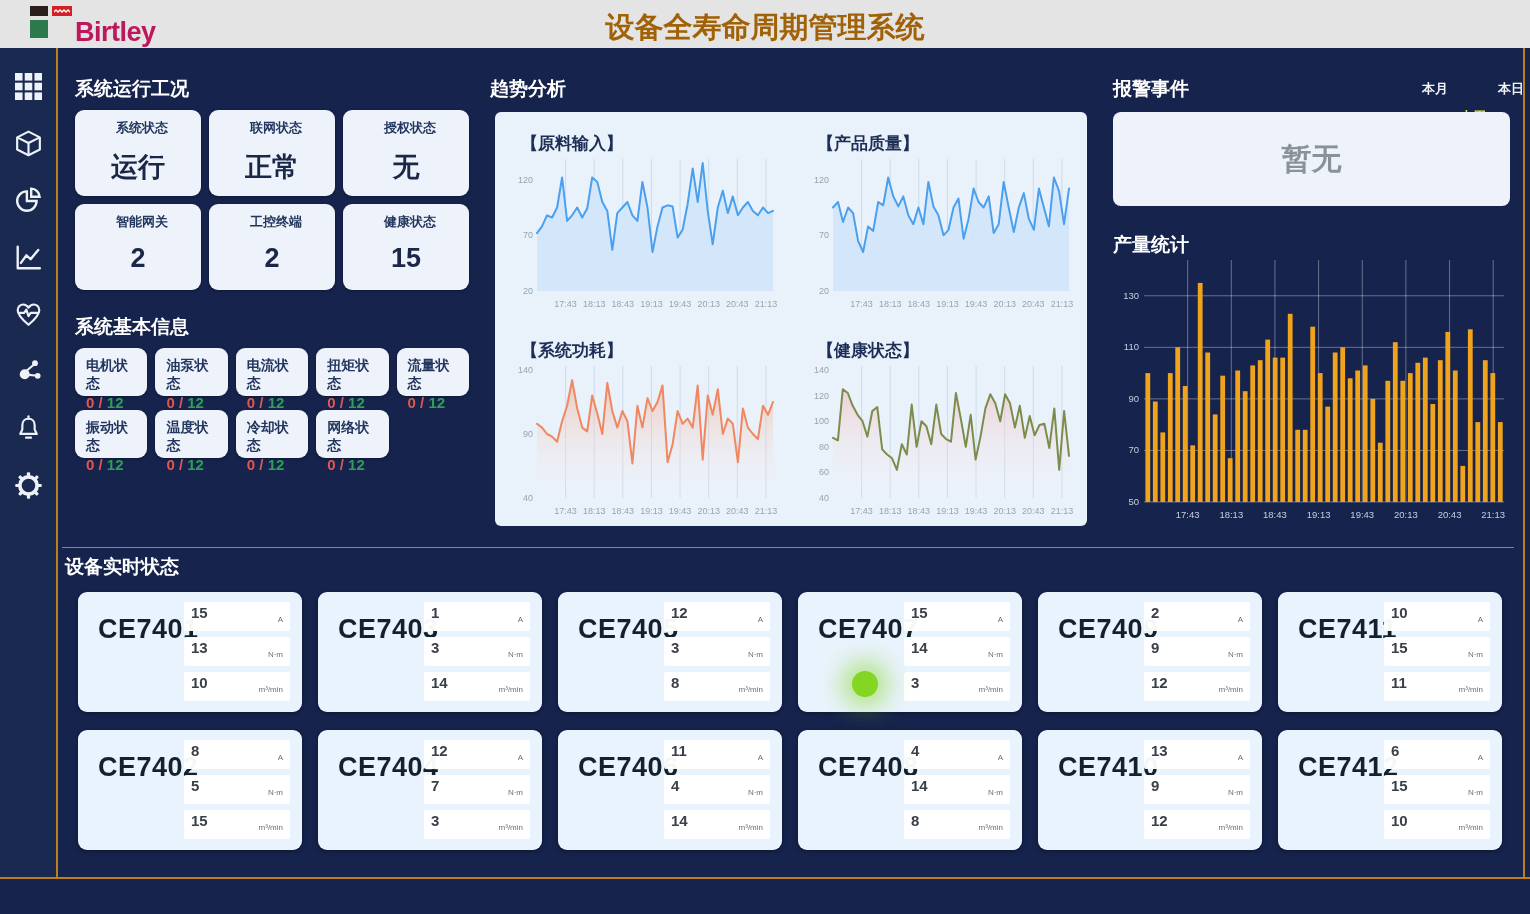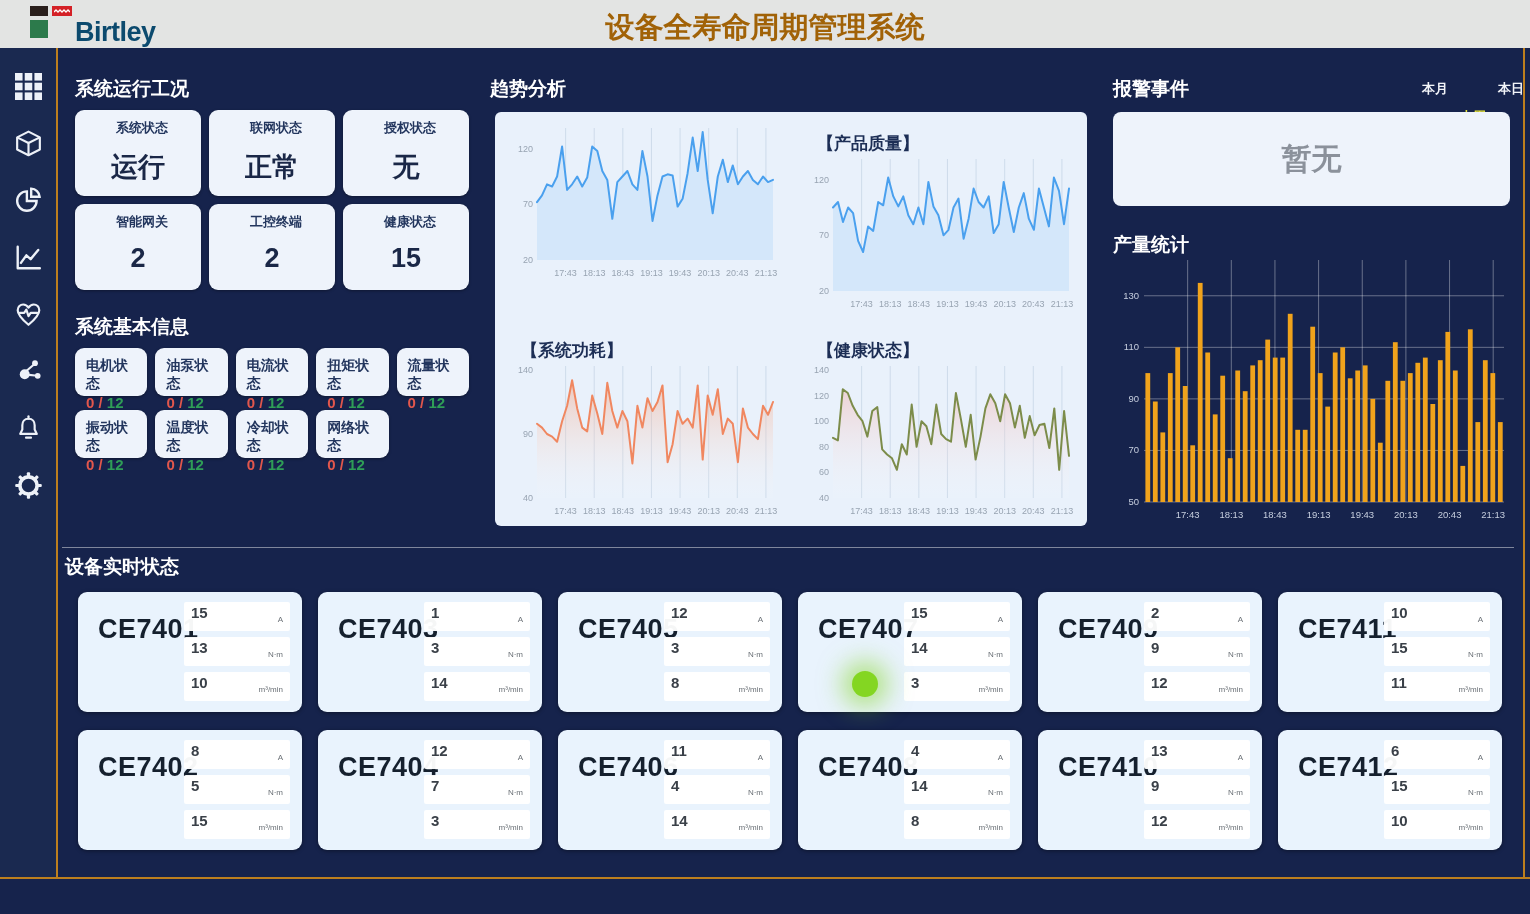--- a/index.html
+++ b/index.html
@@ -10,21 +10,21 @@
   }
   
   .header{position:absolute;left:0;top:0;width:1530px;height:48px;background:#e3e4e3;}
   .logo{position:absolute;left:30px;top:6px;display:flex;align-items:flex-end;}
   .logo-squares{display:flex;flex-direction:column;margin-right:3px;}
   .logo-row{display:flex;gap:4px;margin-bottom:4px;}
   .sq-dark{width:18px;height:10px;background:#2a1f1c;}
   .sq-red{width:20px;height:10px;background:#d42127;position:relative;}
   .sq-red svg{position:absolute;left:2px;top:2px;}
   .sq-green{width:18px;height:18px;background:#2c7a4b;}
-  .logo-text{font-size:27px;font-weight:bold;color:#0c4a6e;letter-spacing:-0.5px;line-height:20px;}
+  .logo-text{font-size:27px;font-weight:bold;color:#be185d;letter-spacing:-0.5px;line-height:20px;}
   .header-title{position:absolute;left:0;right:0;top:8px;text-align:center;font-size:29px;font-weight:bold;color:#a16207;}
   
   .sidebar{position:absolute;left:0;top:48px;width:58px;height:829px;background:#1a2950;border-right:2px solid #bd7f1e;
            display:flex;flex-direction:column;align-items:center;padding-top:24px;gap:29px;box-sizing:border-box;}
   .side-icon{width:28px;height:28px;display:flex;align-items:center;justify-content:center;cursor:pointer;}
   .gold-bottom{position:absolute;left:0;top:877px;width:1530px;height:2px;background:#bd7f1e;}
   .gold-right{position:absolute;right:5px;top:48px;width:2px;height:829px;background:#bd7f1e;}
   
   .sec-title{position:absolute;color:#ffffff;font-weight:bold;font-size:19px;}
   
@@ -239,21 +239,21 @@
       <div class="info-counts"><span class="cnt-red">0 / </span><span class="cnt-grn">12</span></div>
     </div>
     <div class="scard">
       <div class="info-label">网络状态</div>
       <div class="info-counts"><span class="cnt-red">0 / </span><span class="cnt-grn">12</span></div>
     </div>
   </div>
 
 <div class="sec-title" style="left:490px;top:76px;">趋势分析</div>
 <div class="trend-panel" id="trend-panel">
-    <div class="mini"><svg width="272" height="164">
+    <div class="mini"><div class="mini-title">【原料输入】</div><svg width="272" height="164">
         <line x1="56.614999999999995" y1="4" x2="56.614999999999995" y2="136" stroke="#c7d5e6" stroke-width="0.8"></line>
         <text x="56.614999999999995" y="152" text-anchor="middle" font-size="9" fill="#98a4b2">17:43</text>
         <line x1="85.22999999999999" y1="4" x2="85.22999999999999" y2="136" stroke="#c7d5e6" stroke-width="0.8"></line>
         <text x="85.22999999999999" y="152" text-anchor="middle" font-size="9" fill="#98a4b2">18:13</text>
         <line x1="113.845" y1="4" x2="113.845" y2="136" stroke="#c7d5e6" stroke-width="0.8"></line>
         <text x="113.845" y="152" text-anchor="middle" font-size="9" fill="#98a4b2">18:43</text>
         <line x1="142.45999999999998" y1="4" x2="142.45999999999998" y2="136" stroke="#c7d5e6" stroke-width="0.8"></line>
         <text x="142.45999999999998" y="152" text-anchor="middle" font-size="9" fill="#98a4b2">19:13</text>
         <line x1="171.075" y1="4" x2="171.075" y2="136" stroke="#c7d5e6" stroke-width="0.8"></line>
         <text x="171.075" y="152" text-anchor="middle" font-size="9" fill="#98a4b2">19:43</text>

